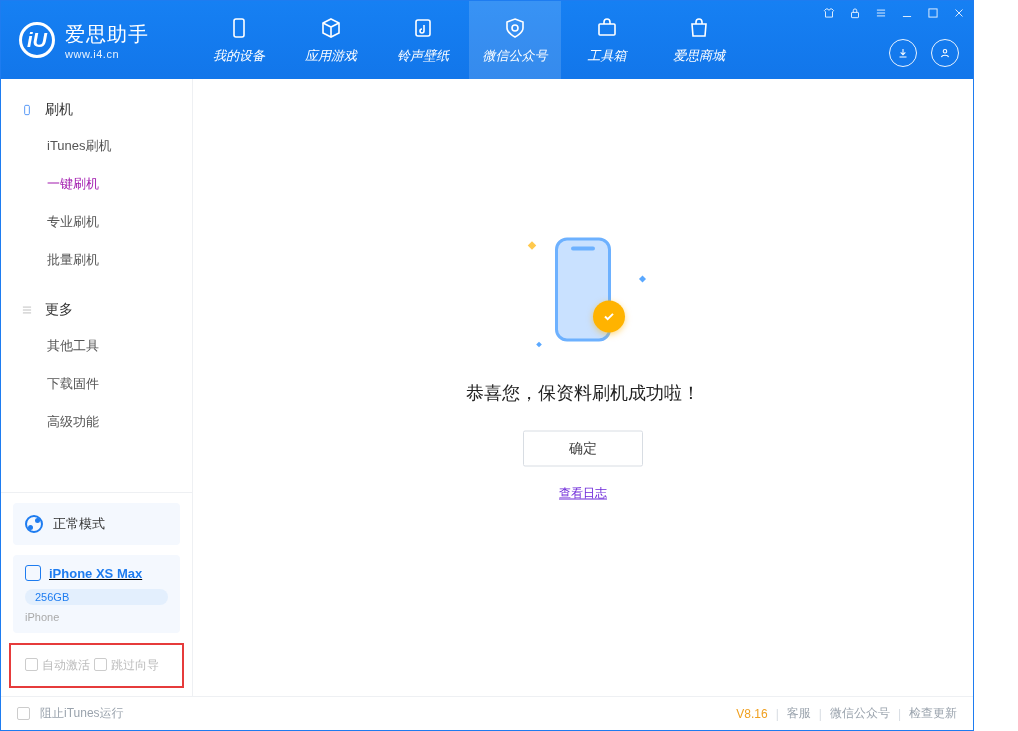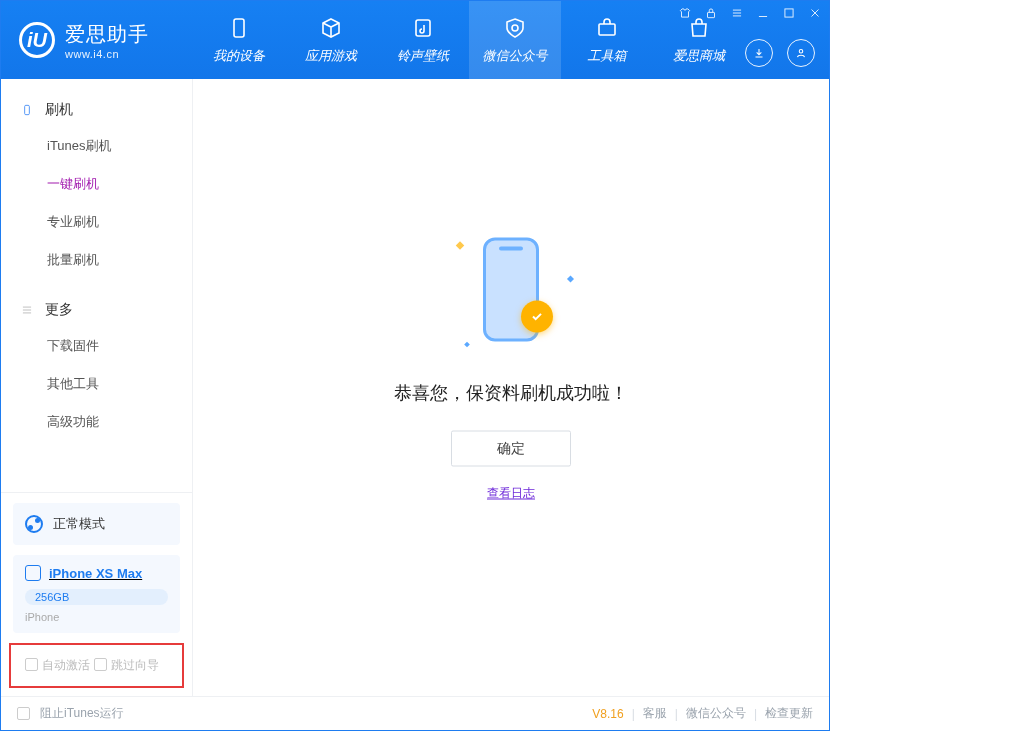--- a/index.html
+++ b/index.html
@@ -1,20 +1,20 @@
 <!DOCTYPE html>
 <html><head>
 <meta charset="utf-8">
 <style>
 * { margin: 0; padding: 0; box-sizing: border-box; font-family: "Microsoft YaHei", Arial, sans-serif; }
 body { background: #fff; width: 1018px; height: 731px; position: relative; }
 
 
 .window {
-  width: 830px; height: 731px;
+  width: 974px; height: 731px;
   border: 1px solid #1e7cf0;
   display: flex; flex-direction: column;
   background: #fff;
 }
 
 
 .header {
   height: 78px;
   background: linear-gradient(#1680f3, #1276ea);
   display: flex; align-items: stretch; color: #fff;
@@ -282,22 +282,22 @@
         <span class="side-item">批量刷机</span>
 
         <div class="side-group-title more" style="margin-top:14px;">
           <span class="ico">
               <svg viewBox="0 0 24 24">
                 <path d="M5 7h14M5 12h14M5 17h14"></path>
               </svg>
             </span>
           <span>更多</span>
         </div>
+        <span class="side-item">其他工具</span>
         <span class="side-item">下载固件</span>
-        <span class="side-item">其他工具</span>
         <span class="side-item">高级功能</span>
       </div>
 
       <div class="side-bottom">
         <div class="mode-card">
           <span class="mode-icon"></span>
           <span style="font-size:13px;color:#333;">正常模式</span>
         </div>
         <div class="device-card">
           <div class="device-row">

